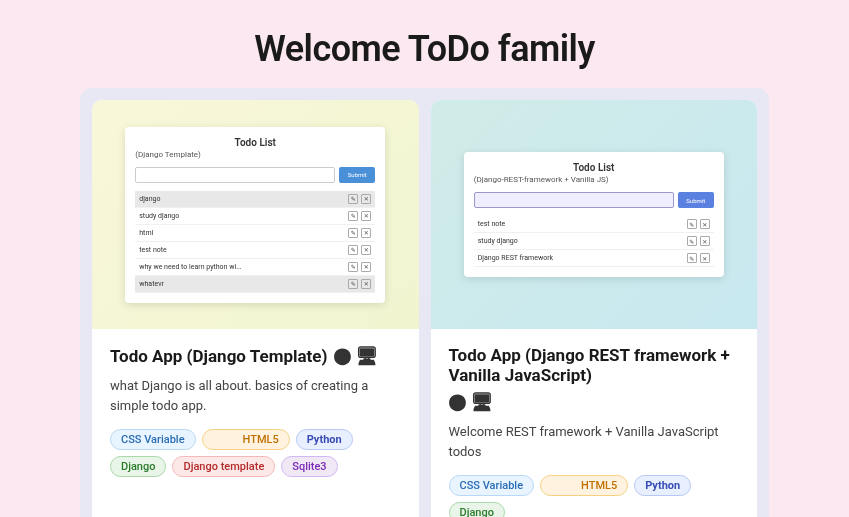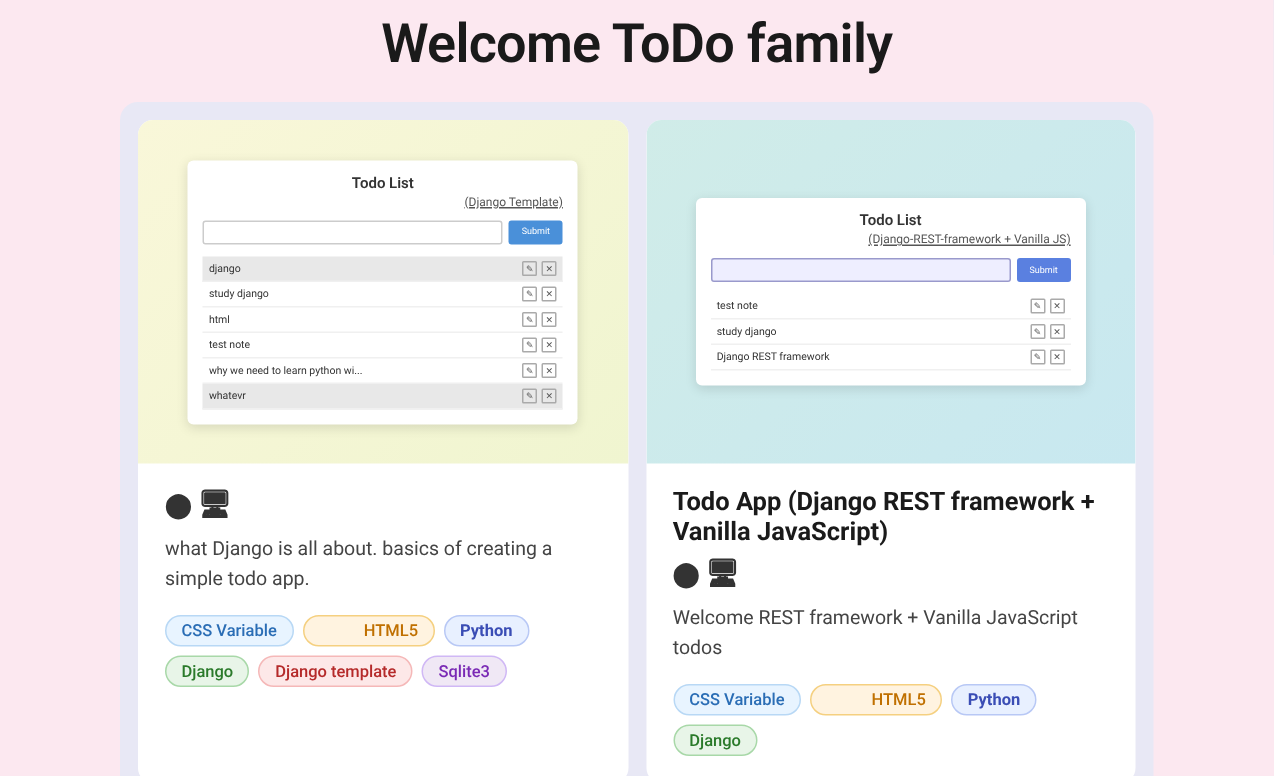--- a/index.html
+++ b/index.html
@@ -11,21 +11,21 @@
     body {
       width: 849px;
       min-height: 517px;
       font-family: -apple-system, BlinkMacSystemFont, 'Segoe UI', Roboto, sans-serif;
       background-color: #fce8f0;
       overflow-x: hidden;
     }
 
     .header {
       text-align: center;
-      padding: 8px 0 18px 0;
+      padding: 28px 0 18px 0;
       background-color: #fce8f0;
     }
 
     .header h1 {
       font-size: 36px;
       font-weight: 600;
       color: #1a1a1a;
       letter-spacing: -0.5px;
     }
 
@@ -78,25 +78,24 @@
 
     .mini-todo-title {
       text-align: center;
       font-size: 10px;
       font-weight: 600;
       color: #333;
       margin-bottom: 2px;
     }
 
     .mini-todo-subtitle {
-      text-align: right;
+      text-align: left;
       font-size: 8px;
       color: #555;
       margin-bottom: 8px;
-      text-decoration: underline;
     }
 
     .mini-input-row {
       display: flex;
       gap: 4px;
       margin-bottom: 8px;
     }
 
     .mini-input {
       flex: 1;
@@ -277,20 +276,21 @@
           <div class="mini-icons">
             <div class="mini-icon-box">✎</div>
             <div class="mini-icon-box">✕</div>
           </div>
         </div>
       </div>
     </div>
 
     <div class="card-body">
       <div class="card-title">
+        <span>Todo App (Django Template)</span>
         <span class="card-title-icons">
           <span class="icon-github">⬤</span>
           <span class="icon-monitor">🖥</span>
         </span>
       </div>
       <p class="card-desc">what Django is all about. basics of creating a simple todo app.</p>
       <div class="tags">
         <span class="tag tag-css">CSS Variable</span>
         <span class="tag tag-html">HTML5</span>
         <span class="tag tag-python">Python</span>

